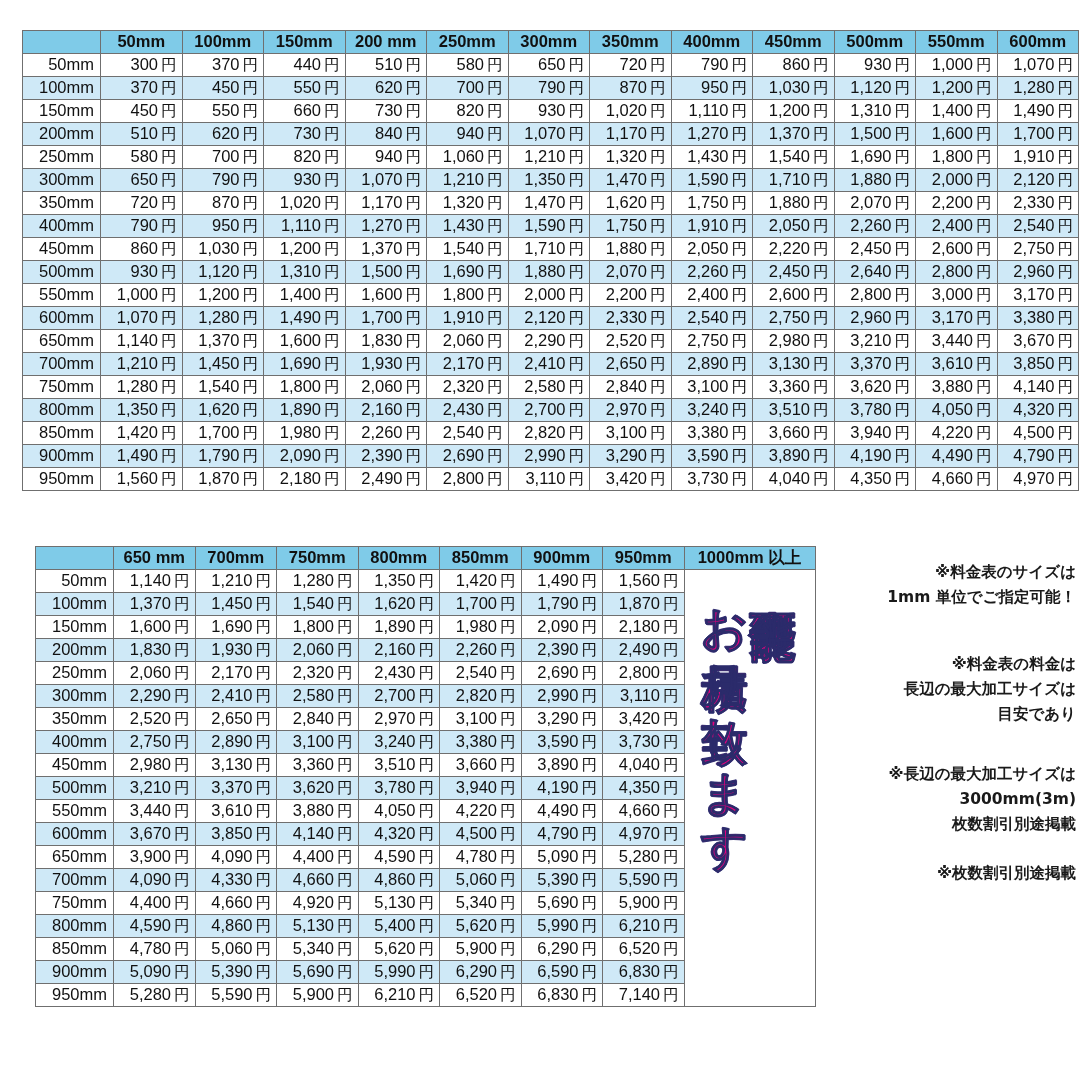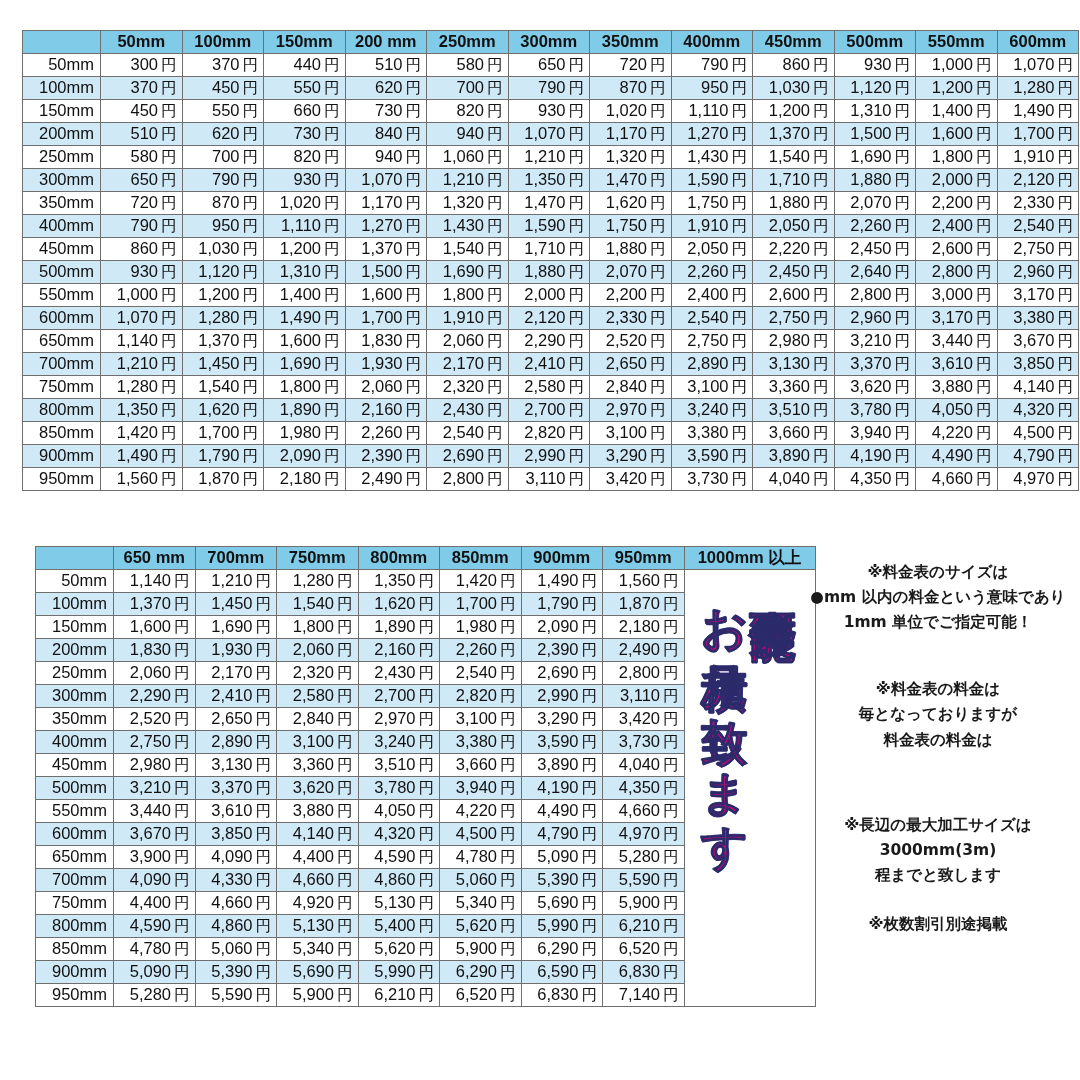--- a/index.html
+++ b/index.html
@@ -95,31 +95,31 @@
        0 1px 0 #3a3a7a, 0 -1px 0 #3a3a7a;
     white-space:nowrap;
   }
 
   
   .notes{
     position:absolute;
     left:800px;
     top:560px;
     width:276px;
-    text-align:center;
+    text-align:right;
     color:#1a1a1a;
     font-family:"DejaVu Sans",sans-serif;
     font-weight:700;
     font-size:15.5px;
     line-height:1.62;
   }
   .note-block{margin-bottom:41px;}
   .note-block .ln{display:block;white-space:nowrap;}
   .note-block.n1{margin-bottom:42px;}
-  .note-block.n2{margin-bottom:60px;}
+  .note-block.n2{margin-bottom:34px;}
   .note-block.n3{margin-bottom:24px;}
 </style>
 </head>
 <body>
 
 <div class="sheet">
 
   <table class="price" id="table1">
     <colgroup>
       <col class="c0">
@@ -663,31 +663,30 @@
           <td class="val">6,520<span class="yen">円</span></td>
           <td class="val">6,830<span class="yen">円</span></td>
           <td class="val">7,140<span class="yen">円</span></td>
         </tr>
       </tbody>
   </table>
 
   <div class="notes">
       <div class="note-block n1">
         <span class="ln">※料金表のサイズは</span>
-        <span class="ln">●mm 以内の料金という意味であり</span>
         <span class="ln">1mm 単位でご指定可能！</span>
       </div>
       <div class="note-block n2">
         <span class="ln">※料金表の料金は</span>
-        <span class="ln">毎となっておりますが</span>
-        <span class="ln">料金表の料金は</span>
+        <span class="ln">長辺の最大加工サイズは</span>
+        <span class="ln">目安であり</span>
       </div>
       <div class="note-block n3">
         <span class="ln">※長辺の最大加工サイズは</span>
         <span class="ln">3000mm(3m)</span>
-        <span class="ln">程までと致します</span>
+        <span class="ln">枚数割引別途掲載</span>
       </div>
       <div class="note-block n4">
         <span class="ln">※枚数割引別途掲載</span>
       </div>
     </div>
 
 </div>
 
 </body></html>

